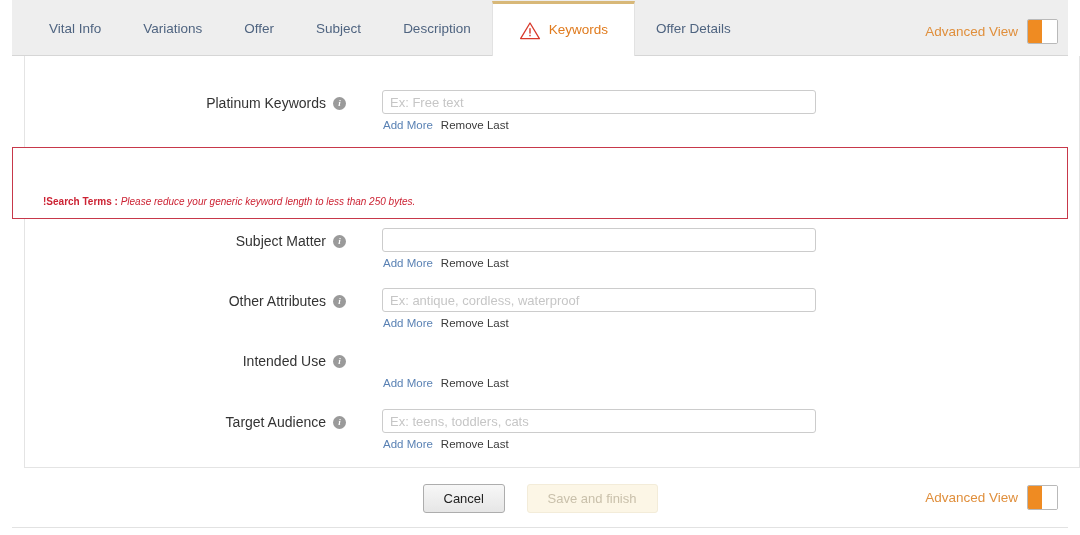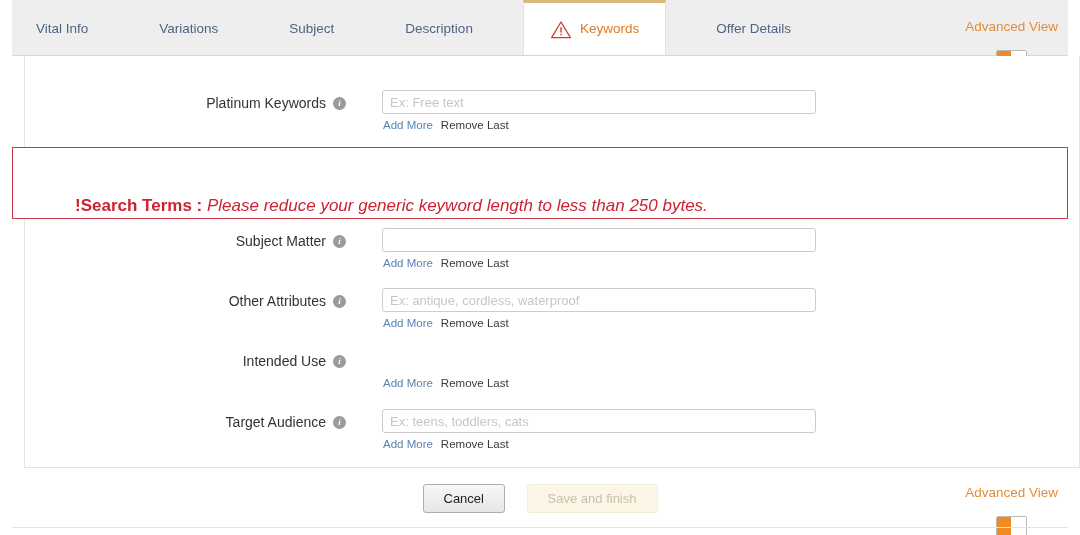--- a/index.html
+++ b/index.html
@@ -23,25 +23,24 @@
     left: 12px;
     top: 0;
     width: 1056px;
     height: 56px;
     background: #eeeeee;
     box-sizing: border-box;
     border-bottom: 1px solid #d6d6d6;
   }
   .tabs {
     display: flex;
-    align-items: flex-start;
+    align-items: flex-end;
     height: 100%;
-    padding-left: 3px;
-    box-sizing: border-box;
-    gap: 29px;
+    padding-left: 16px;
+    box-sizing: border-box;
   }
   .tab {
     display: flex;
     align-items: center;
     justify-content: center;
     padding: 0 21px;
     height: 100%;
     box-sizing: border-box;
     color: #4f6480;
     font-size: 13.5px;
@@ -66,23 +65,22 @@
     margin-right: 8px;
     flex: 0 0 auto;
   }
   .tab-label { line-height: 1; }
 
   
   .advview {
     position: absolute;
     display: flex;
     align-items: center;
-    gap: 16px;
-    cursor: pointer;
-    flex-direction: column;
+    gap: 9px;
+    cursor: pointer;
   }
   .advview.top { right: 22px; top: 19px; }
   .advview.bottom { right: 22px; top: 485px; }
   .advview-label {
     color: #e08f3c;
     font-size: 13.5px;
     white-space: nowrap;
   }
   .toggle {
     width: 31px;
@@ -201,24 +199,23 @@
     width: 1056px;
     height: 72px;
     border: 1px solid #c7384a;
     box-sizing: border-box;
     background: #ffffff;
   }
   .error-msg {
     position: absolute;
     left: 30px;
     top: 48px;
-    font-size: 17px;
+    font-size: 10px;
     color: #cc2233;
     white-space: nowrap;
-    margin-left: 32px;
   }
   .error-msg .bang {
     font-weight: bold;
     font-style: normal;
     color: #cc2233;
   }
   .error-msg .etitle {
     font-weight: bold;
     color: #cc2233;
   }
@@ -274,20 +271,23 @@
 
 <div class="tabbar">
   <div class="tabs" id="tab-list">
       <div class="tab">
         <span class="tab-label">Vital Info</span>
       </div>
       <div class="tab">
         <span class="tab-label">Variations</span>
       </div>
       <div class="tab">
+        <span class="tab-label">Offer</span>
+      </div>
+      <div class="tab">
         <span class="tab-label">Subject</span>
       </div>
       <div class="tab">
         <span class="tab-label">Description</span>
       </div>
       <div class="tab active">
         <span class="warn-ico"><svg viewBox="0 0 22 19" width="22" height="19">
             <path d="M11 2 L20.4 17.6 L1.6 17.6 Z" fill="none" stroke="#d8392b" stroke-width="1.3" stroke-linejoin="round"></path>
             <rect x="10.3" y="7.2" width="1.4" height="5.4" fill="#d8392b"></rect>
             <rect x="10.3" y="13.8" width="1.4" height="1.5" fill="#d8392b"></rect>

